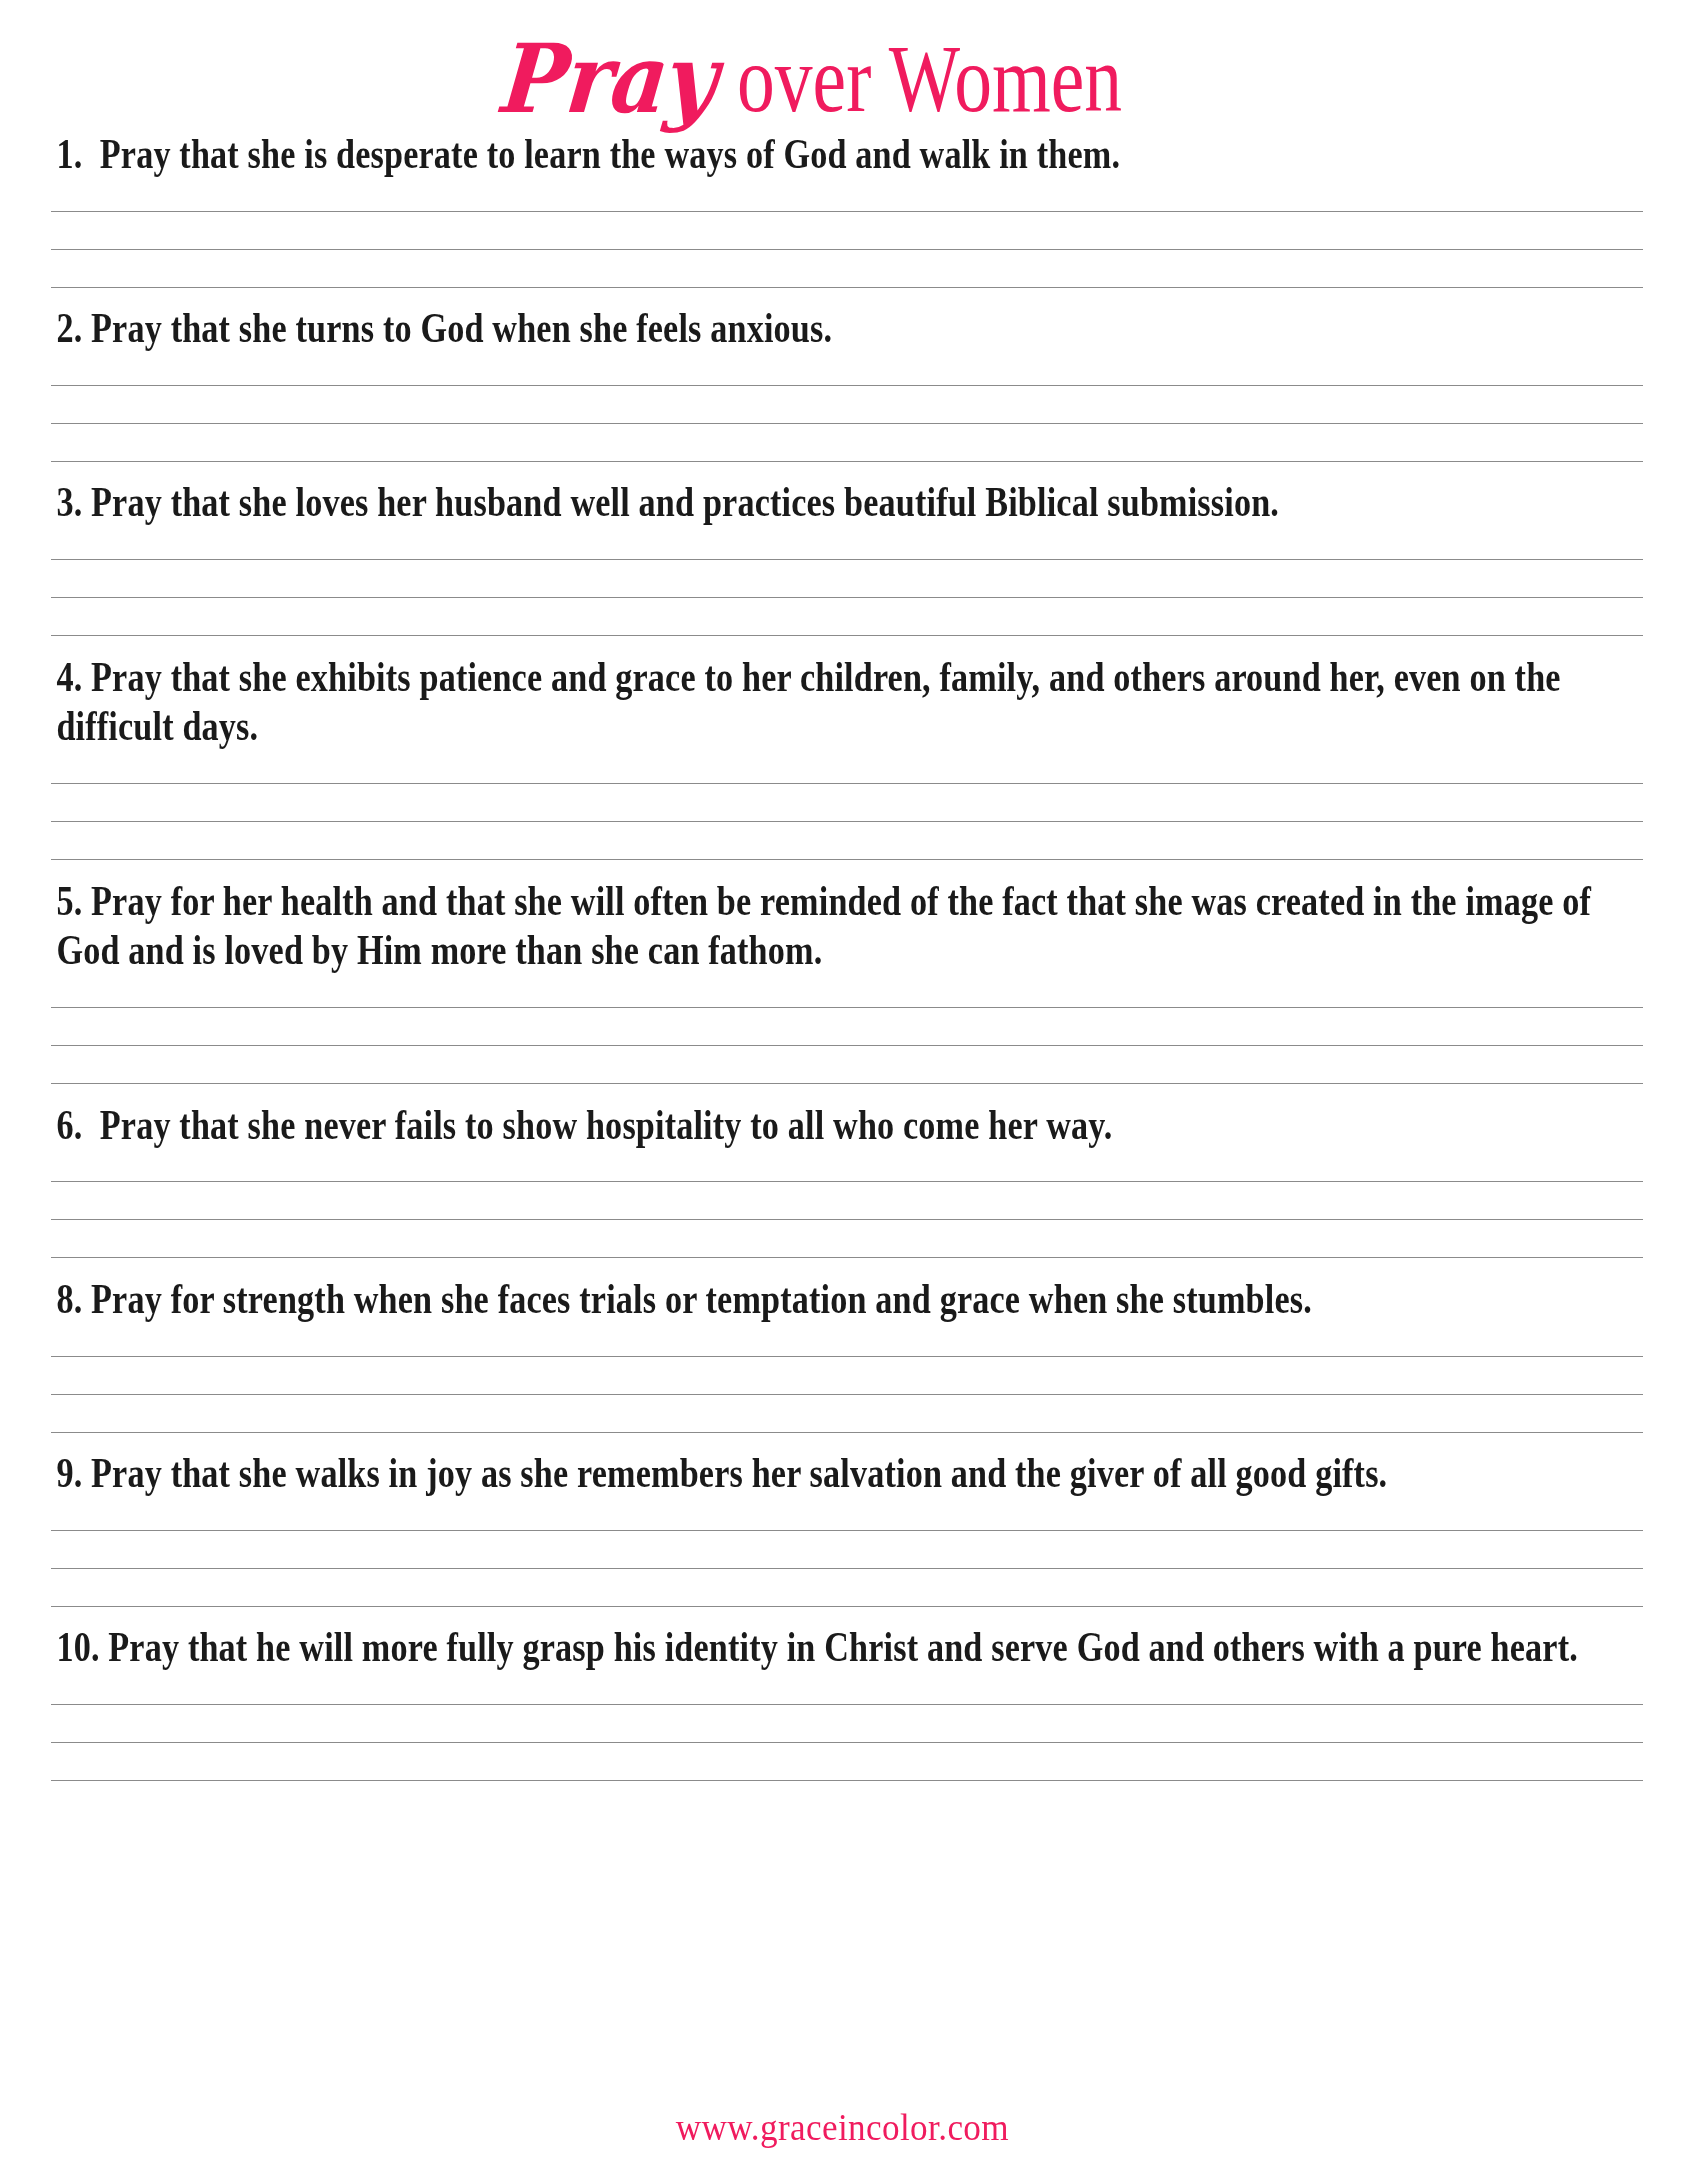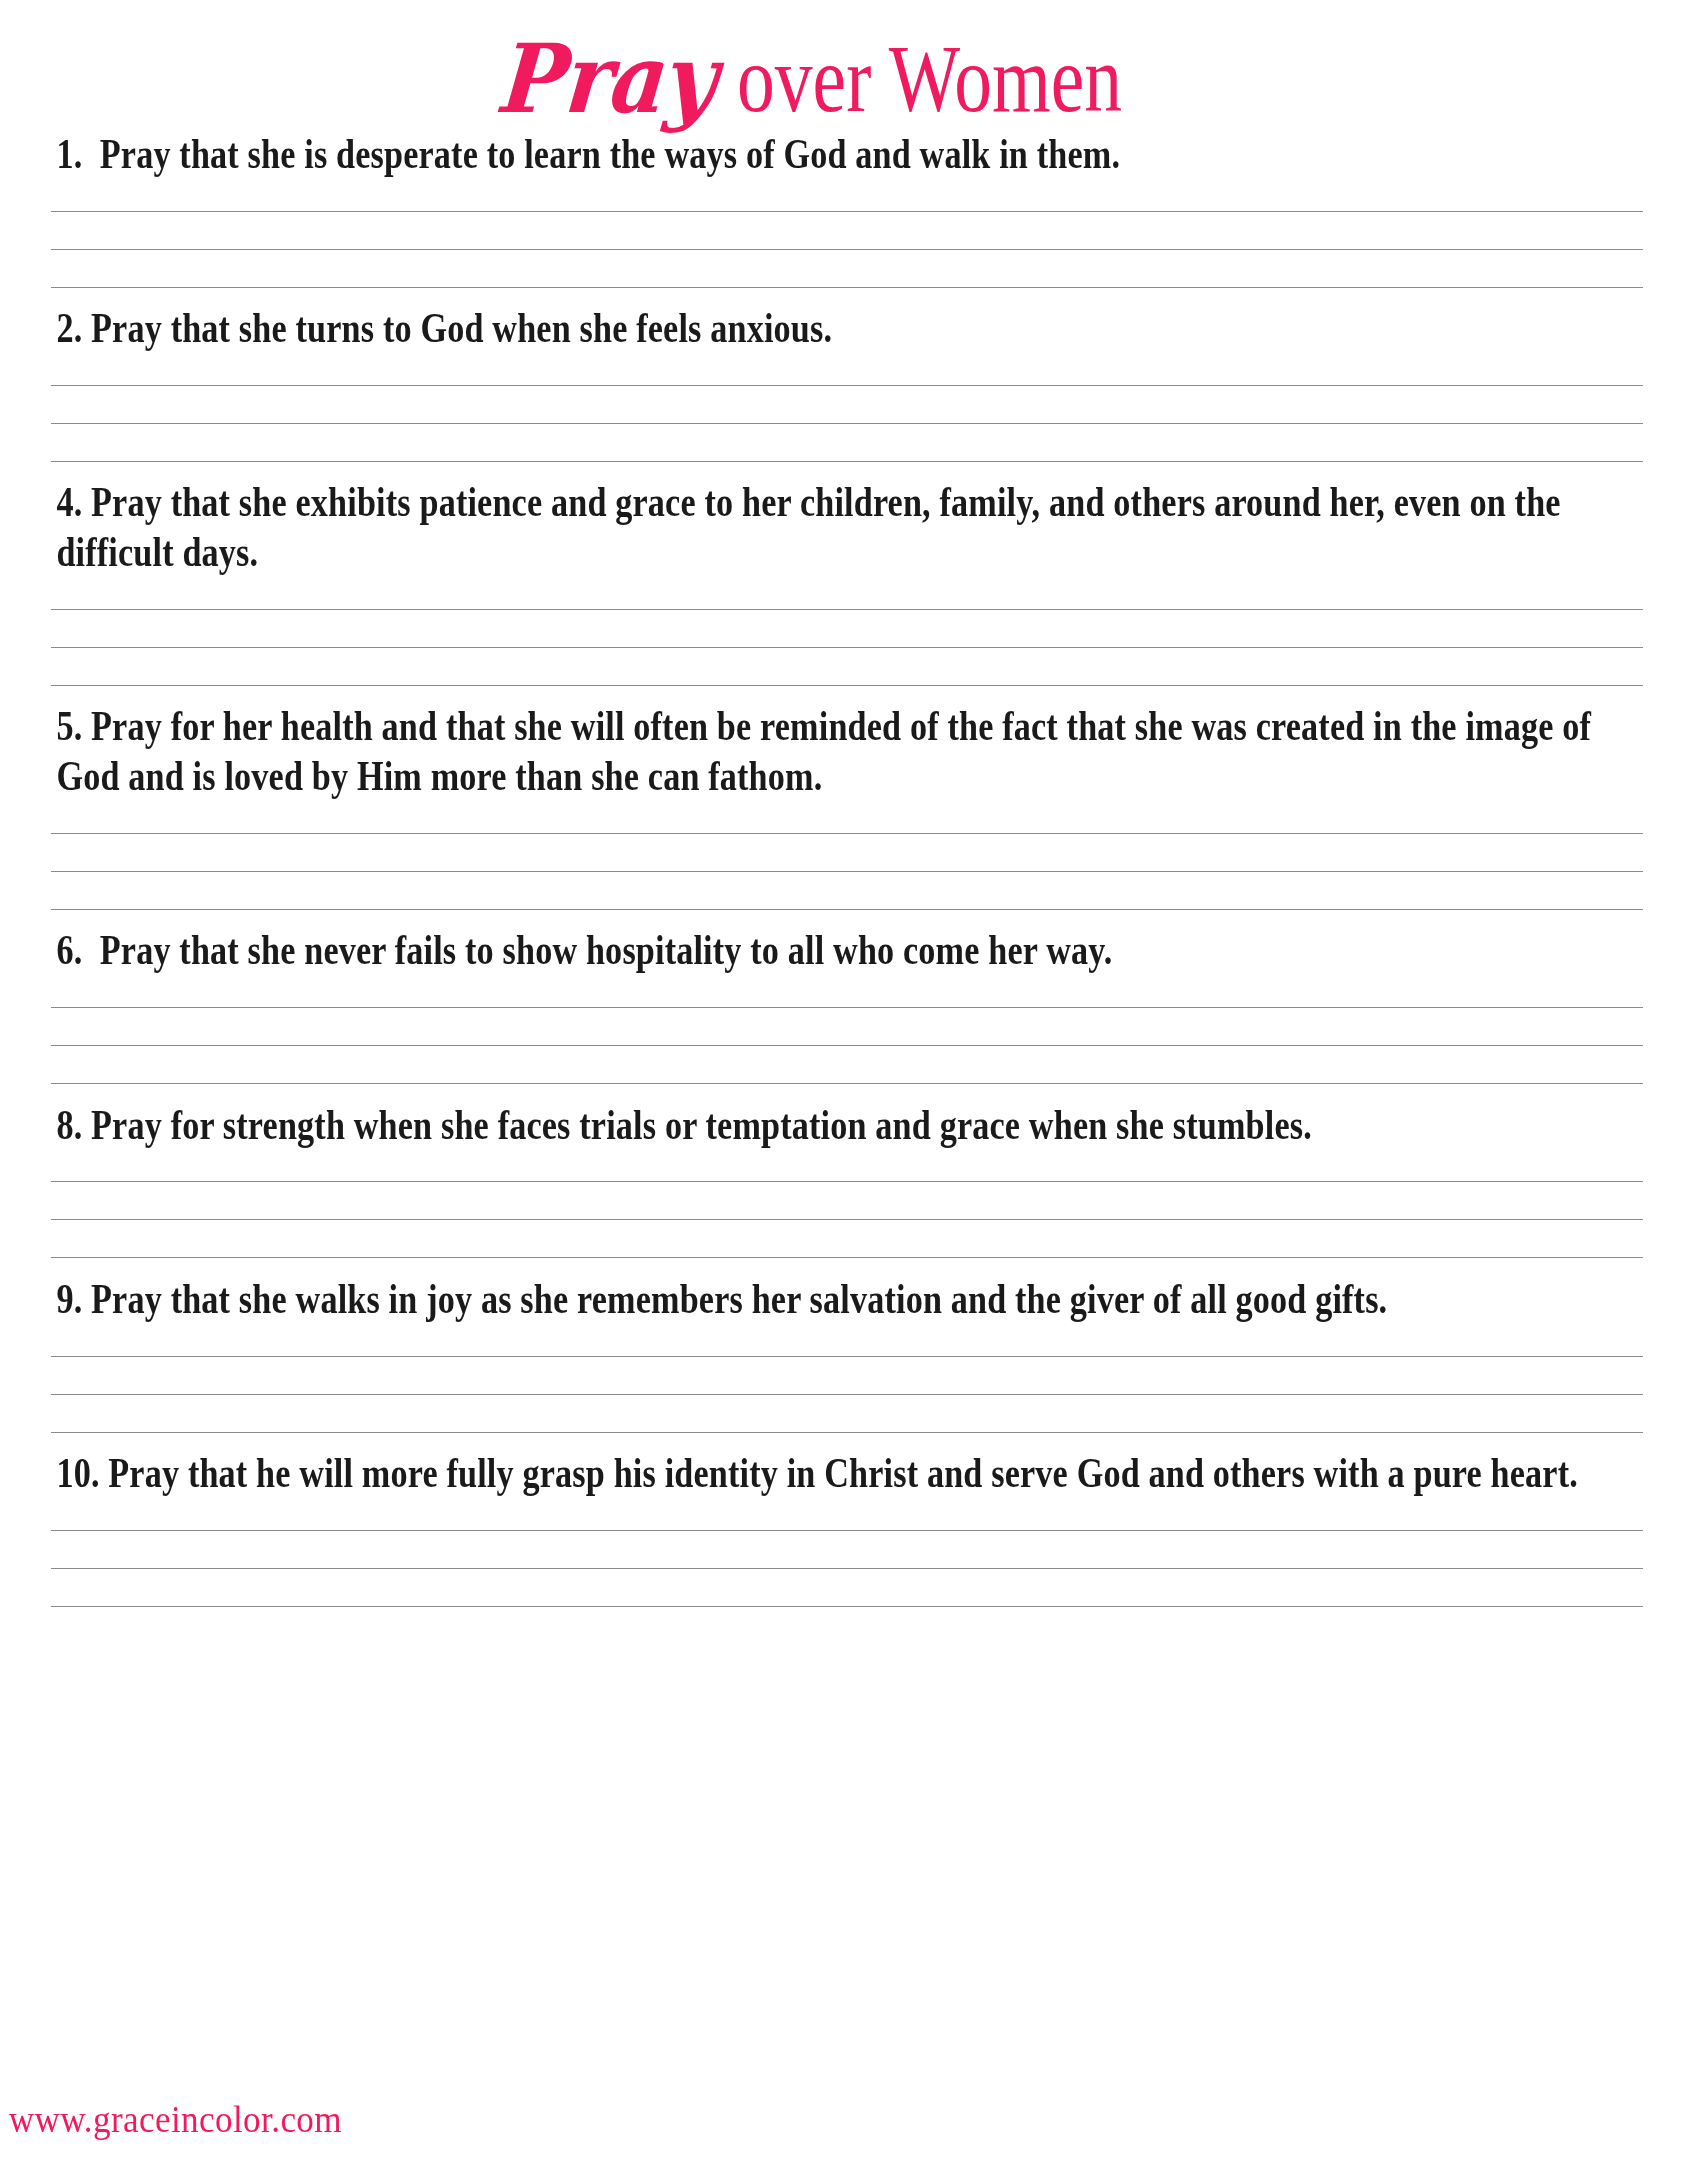--- a/index.html
+++ b/index.html
@@ -100,22 +100,22 @@
   .rule.sp2 { margin-top: 37px; }
   .rule.sp3 { margin-top: 37px; }
 
   .gap-after-rules { height: 15.3px; }
 
   
   .footer {
     position: absolute;
     left: 0;
     right: 0;
-    bottom: 40px;
-    text-align: left;
+    bottom: 32px;
+    text-align: center;
   }
   .footer-url {
     font-family: "Liberation Serif", "DejaVu Serif", serif;
     font-size: 37px;
     color: #F01B5E;
     letter-spacing: 0.4px;
     display: inline-block;
     transform: scaleX(0.95);
   }
 </style>
@@ -141,20 +141,29 @@
       <div class="item">
         <div class="item-text" style="color: rgb(26, 26, 26);">2. Pray that she turns to God when she feels anxious.</div>
         <div class="rules">
           <div class="rule sp1" style="border-top-color: rgb(139, 139, 139);"></div>
           <div class="rule sp2" style="border-top-color: rgb(139, 139, 139);"></div>
           <div class="rule sp3" style="border-top-color: rgb(139, 139, 139);"></div>
         </div>
         <div class="gap-after-rules"></div>
       </div>
       <div class="item">
+        <div class="item-text" style="color: rgb(26, 26, 26);">3. Pray that she loves her husband well and practices beautiful Biblical submission.</div>
+        <div class="rules">
+          <div class="rule sp1" style="border-top-color: rgb(139, 139, 139);"></div>
+          <div class="rule sp2" style="border-top-color: rgb(139, 139, 139);"></div>
+          <div class="rule sp3" style="border-top-color: rgb(139, 139, 139);"></div>
+        </div>
+        <div class="gap-after-rules"></div>
+      </div>
+      <div class="item">
         <div class="item-text" style="color: rgb(26, 26, 26);">4. Pray that she exhibits patience and grace to her children, family, and others around her, even on the difficult days.</div>
         <div class="rules">
           <div class="rule sp1" style="border-top-color: rgb(139, 139, 139);"></div>
           <div class="rule sp2" style="border-top-color: rgb(139, 139, 139);"></div>
           <div class="rule sp3" style="border-top-color: rgb(139, 139, 139);"></div>
         </div>
         <div class="gap-after-rules"></div>
       </div>
       <div class="item">
         <div class="item-text" style="color: rgb(26, 26, 26);">5. Pray for her health and that she will often be reminded of the fact that she was created in the image of God and is loved by Him more than she can fathom.</div>

